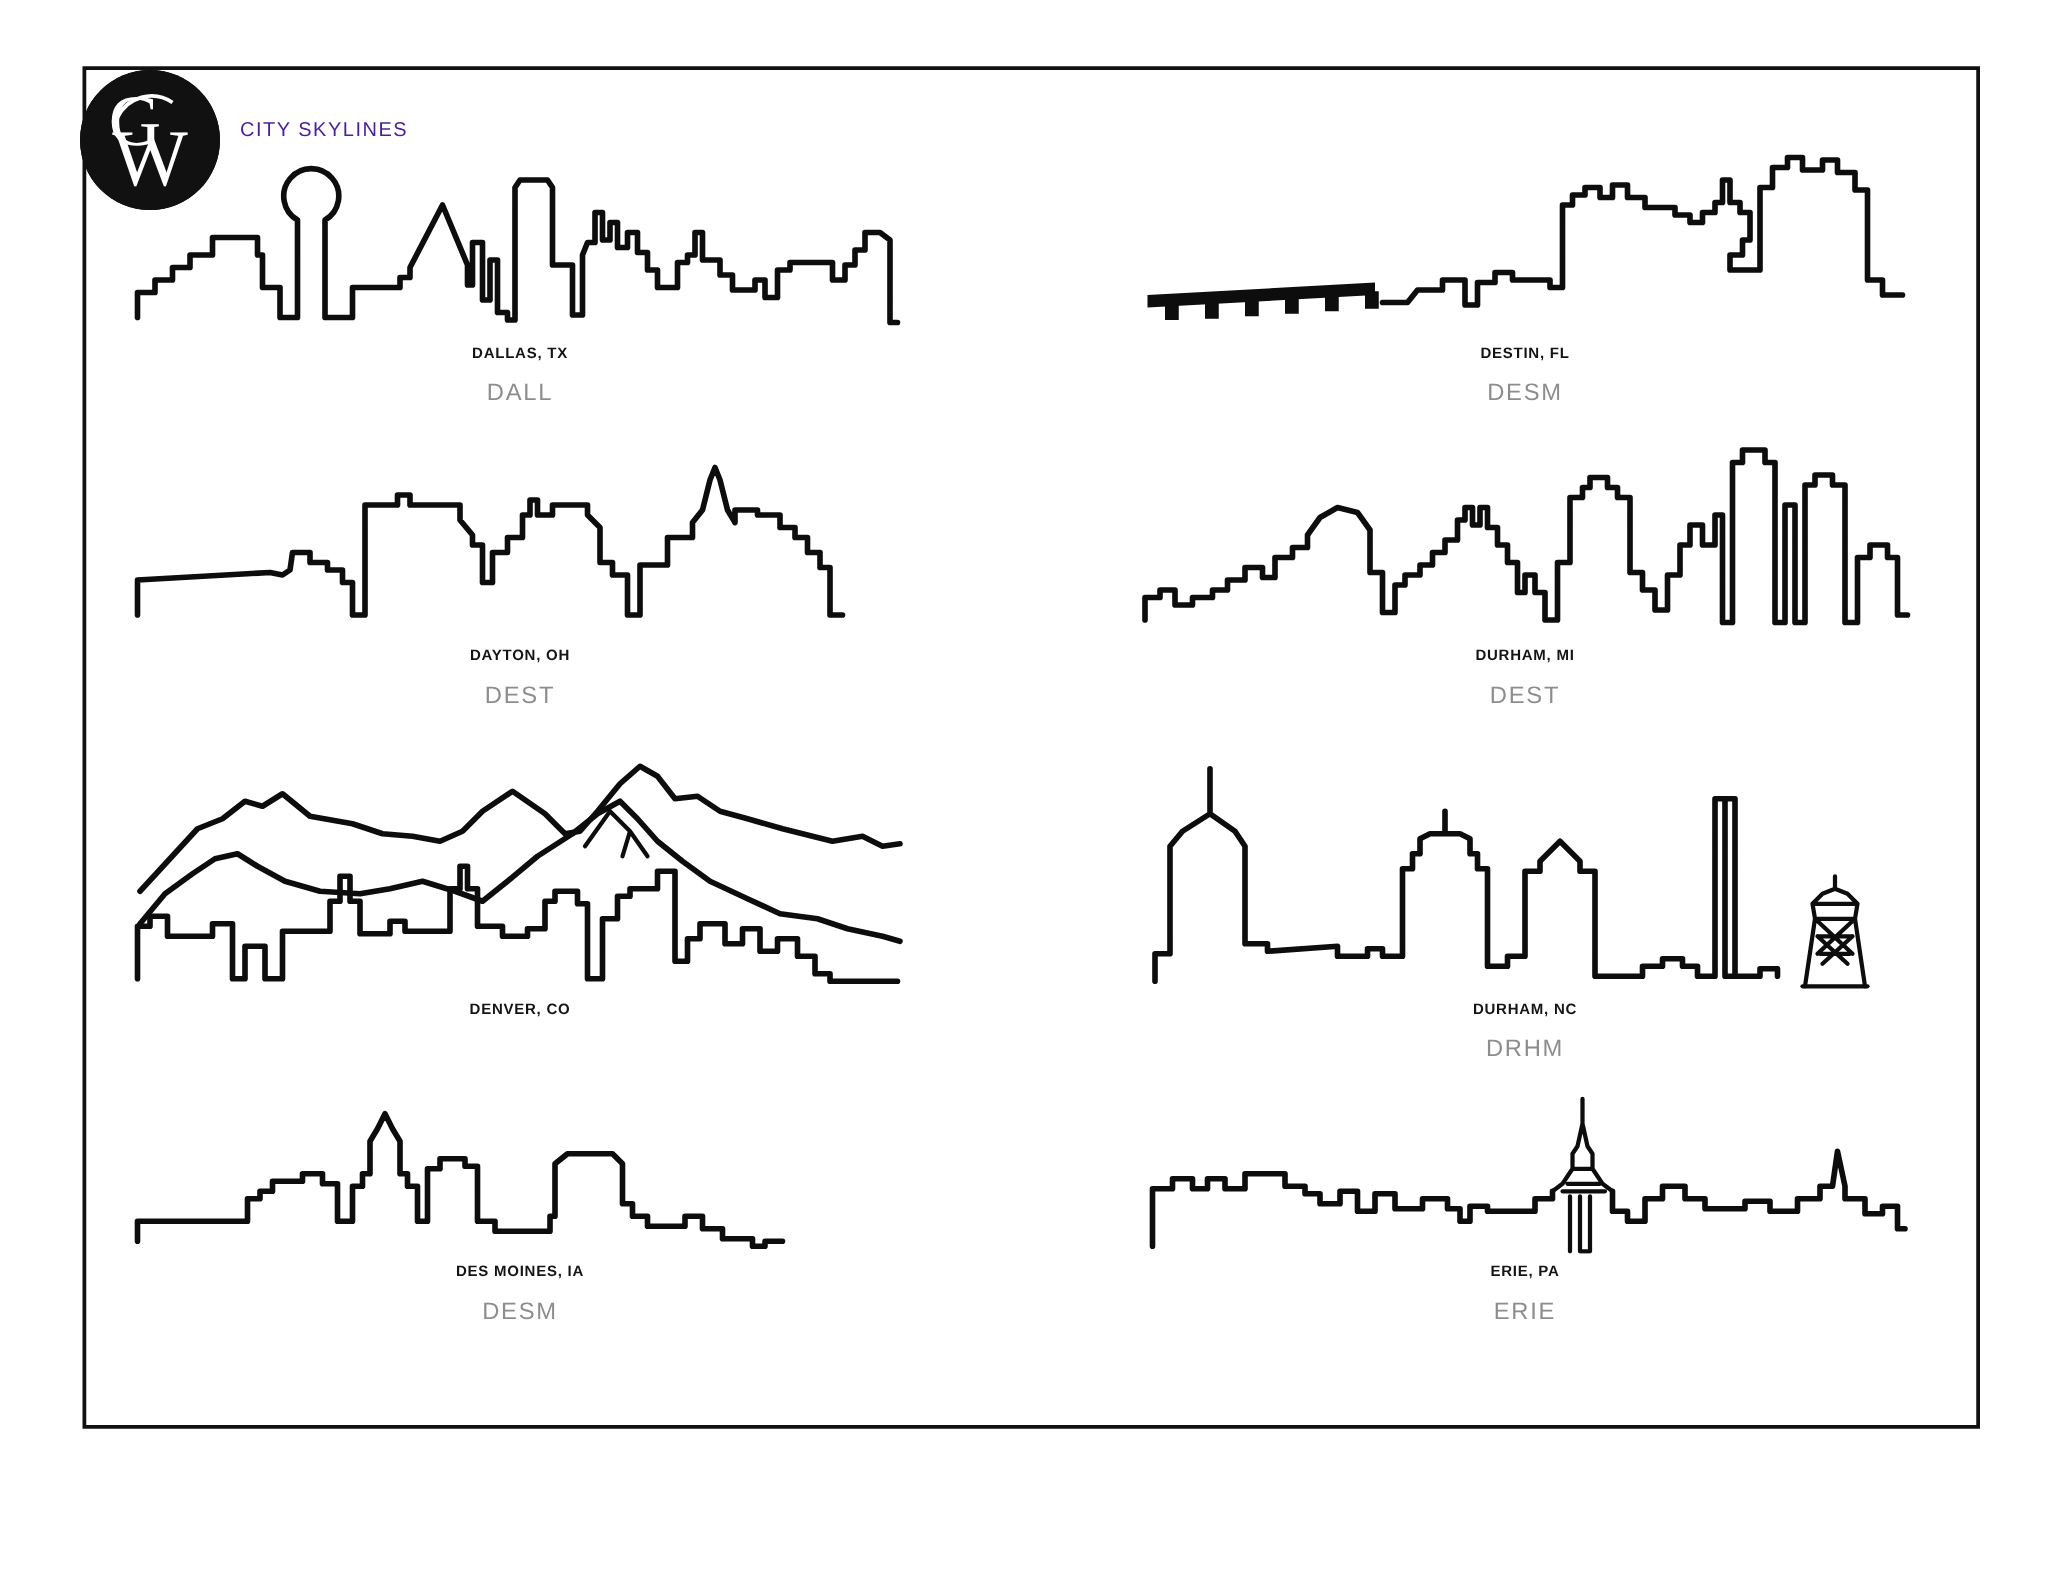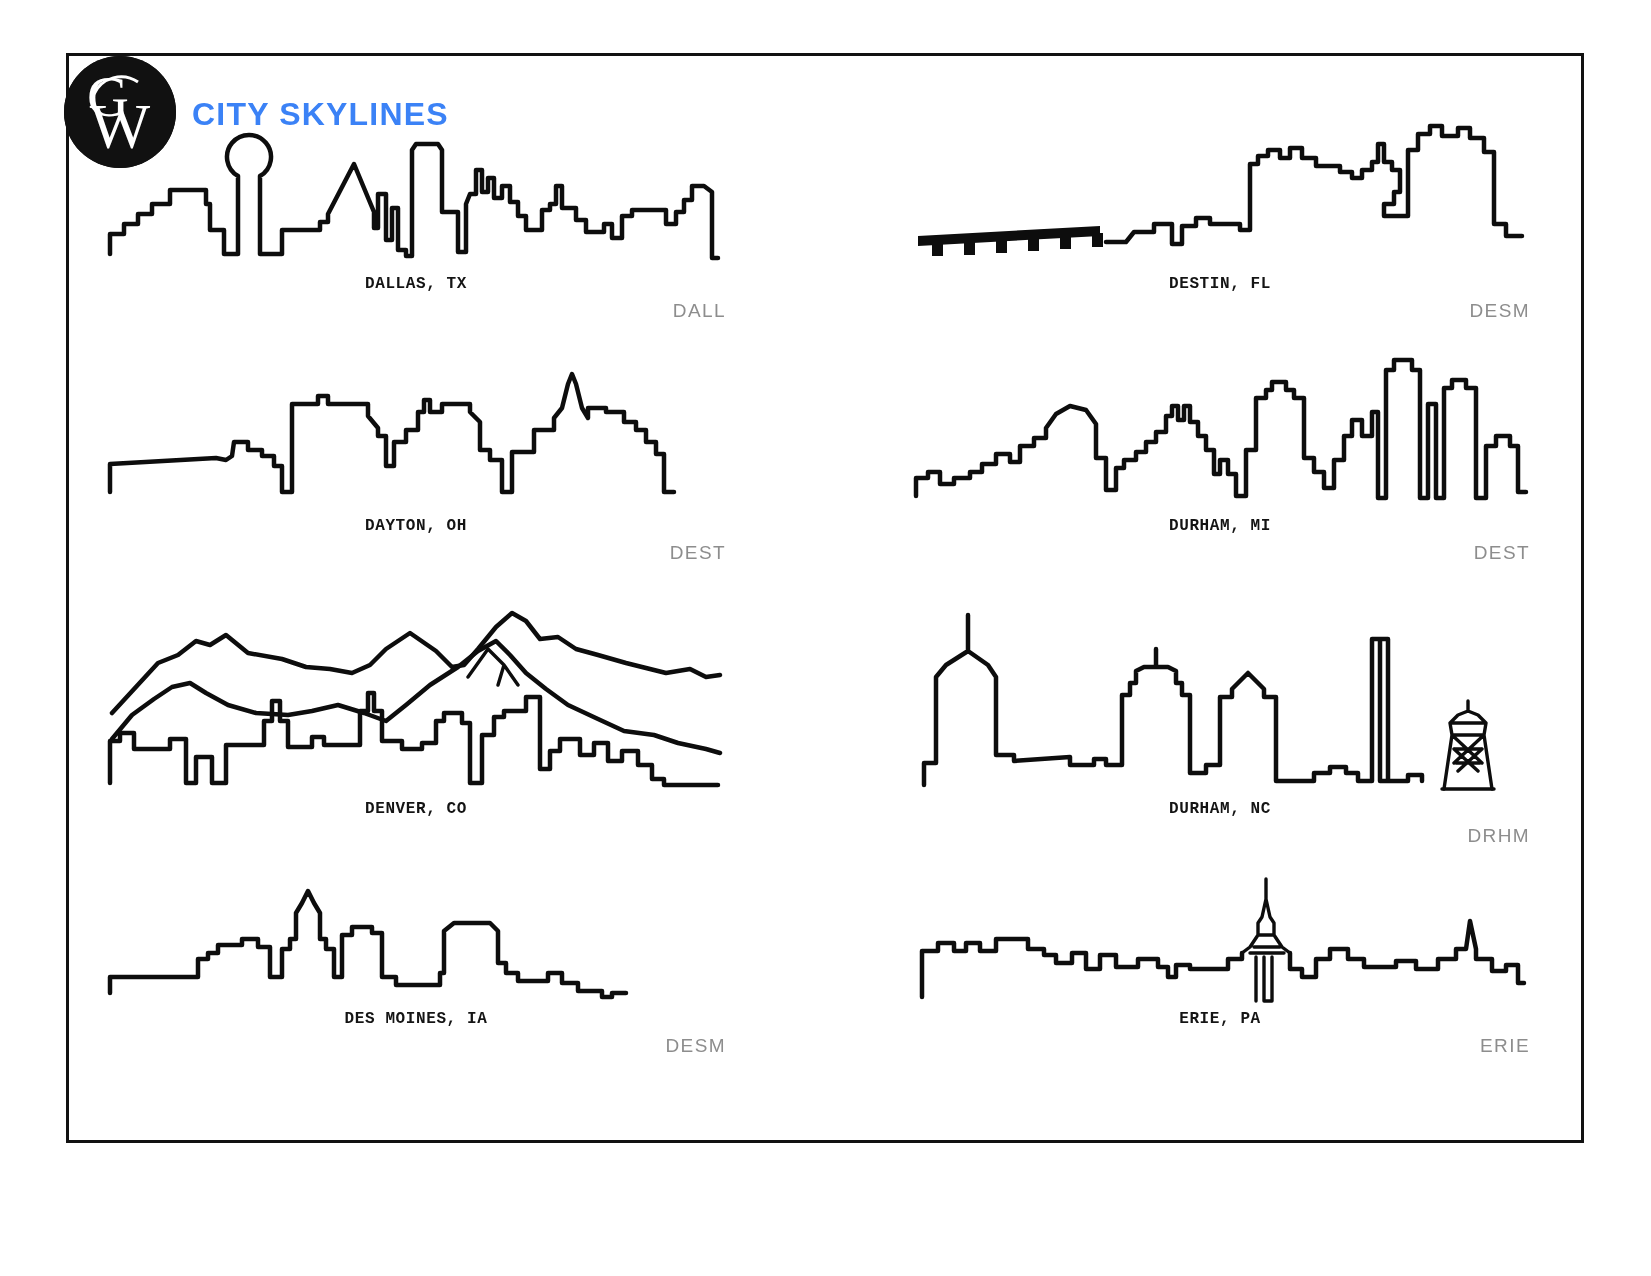--- a/index.html
+++ b/index.html
@@ -22,24 +22,24 @@
     left:64px;top:56px;
     width:112px;height:112px;
     border-radius:50%;
     background:#111111;
     z-index:5;
   }
   #logo svg{display:block;}
   #title{
     position:absolute;
     left:192px;top:96px;
-    font-size:32px;
-    font-weight:bold;
+    font-size:16px;
+    font-weight:normal;
     letter-spacing:1.2px;
-    color:#3b82f6;
+    color:#4c1d95;
     z-index:6;
   }
   .grid{
     position:absolute;
     left:66px;top:53px;
     width:1518px;height:1090px;
   }
   .cell{
     position:absolute;
     width:620px;
@@ -55,35 +55,33 @@
     width:620px;
     height:auto;
     display:block;
   }
   .art svg{display:block;width:620px;}
   .caption{
     text-align:center;
     margin-top:6px;
   }
   .cname{
-    font-size:16px;
+    font-size:12px;
     font-weight:bold;
     letter-spacing:0.6px;
     color:#141414;
     line-height:1.35;
-    font-family:Liberation Mono, monospace;
   }
   .ccode{
     font-size:19px;
     font-weight:normal;
     letter-spacing:1.4px;
     color:#8d8d8d;
     line-height:1.35;
-    margin-top:2px;
-    text-align:right;
+    margin-top:12px;
   }
   .sk{
     fill:none;
     stroke:#0d0d0d;
     stroke-width:4.5;
     stroke-linejoin:round;
     stroke-linecap:round;
   }
   .sk-thin{
     fill:none;

